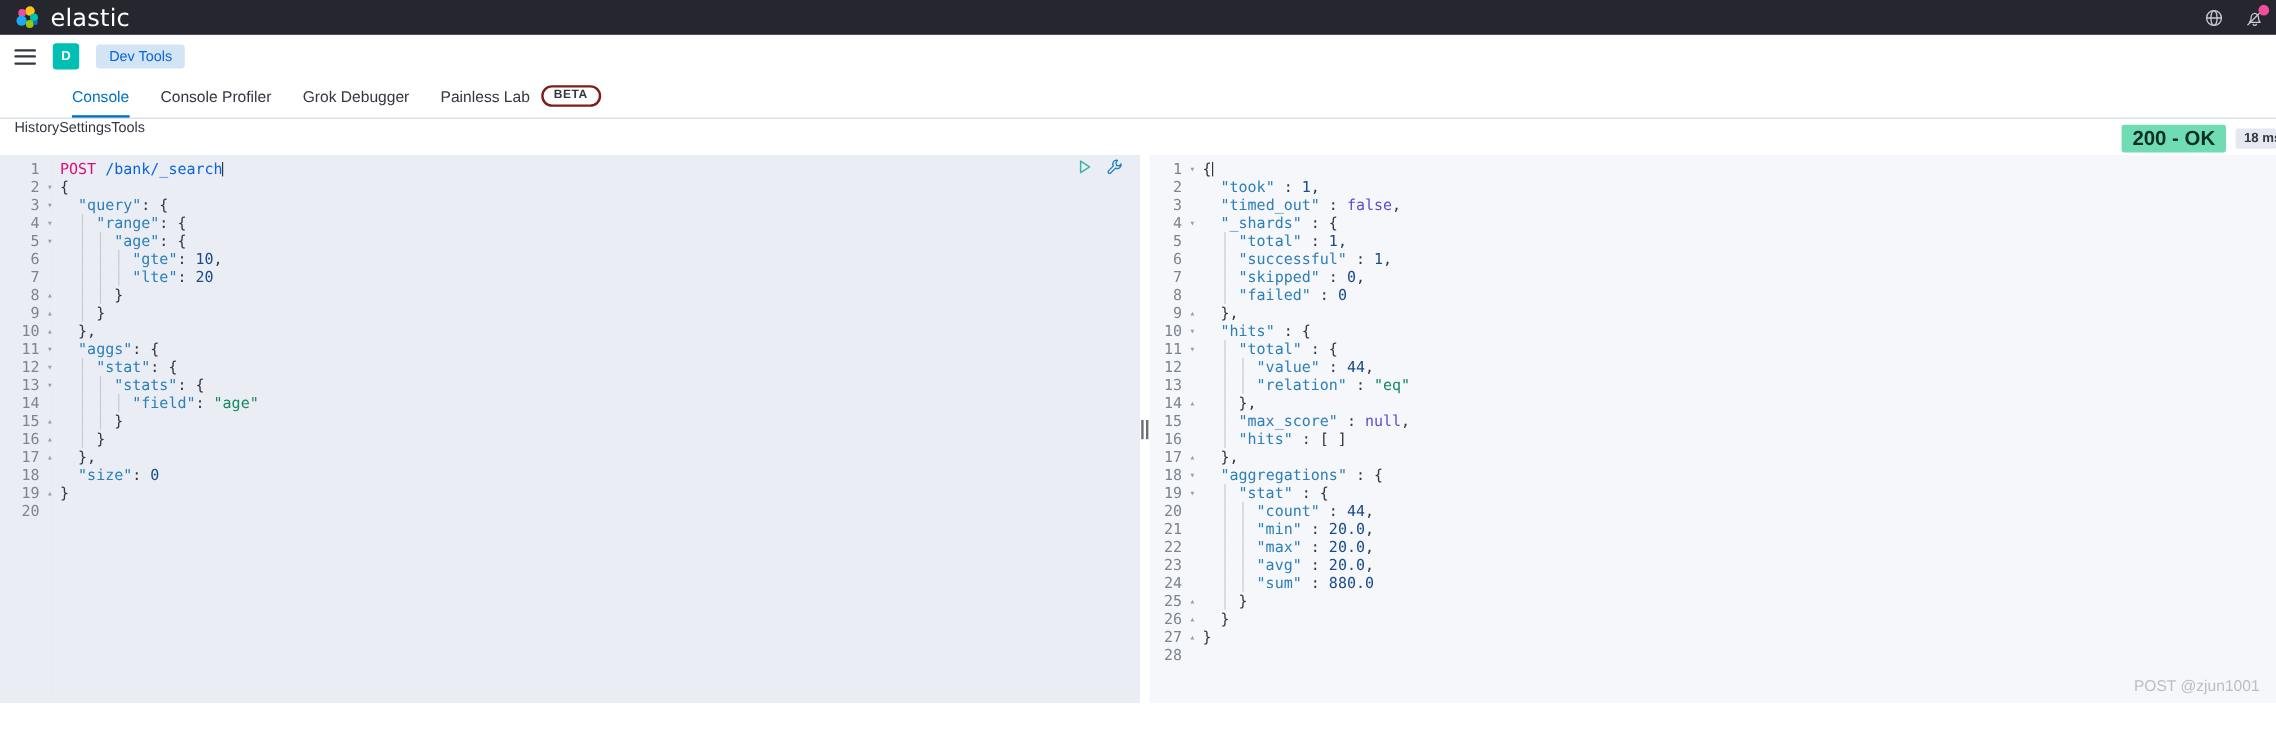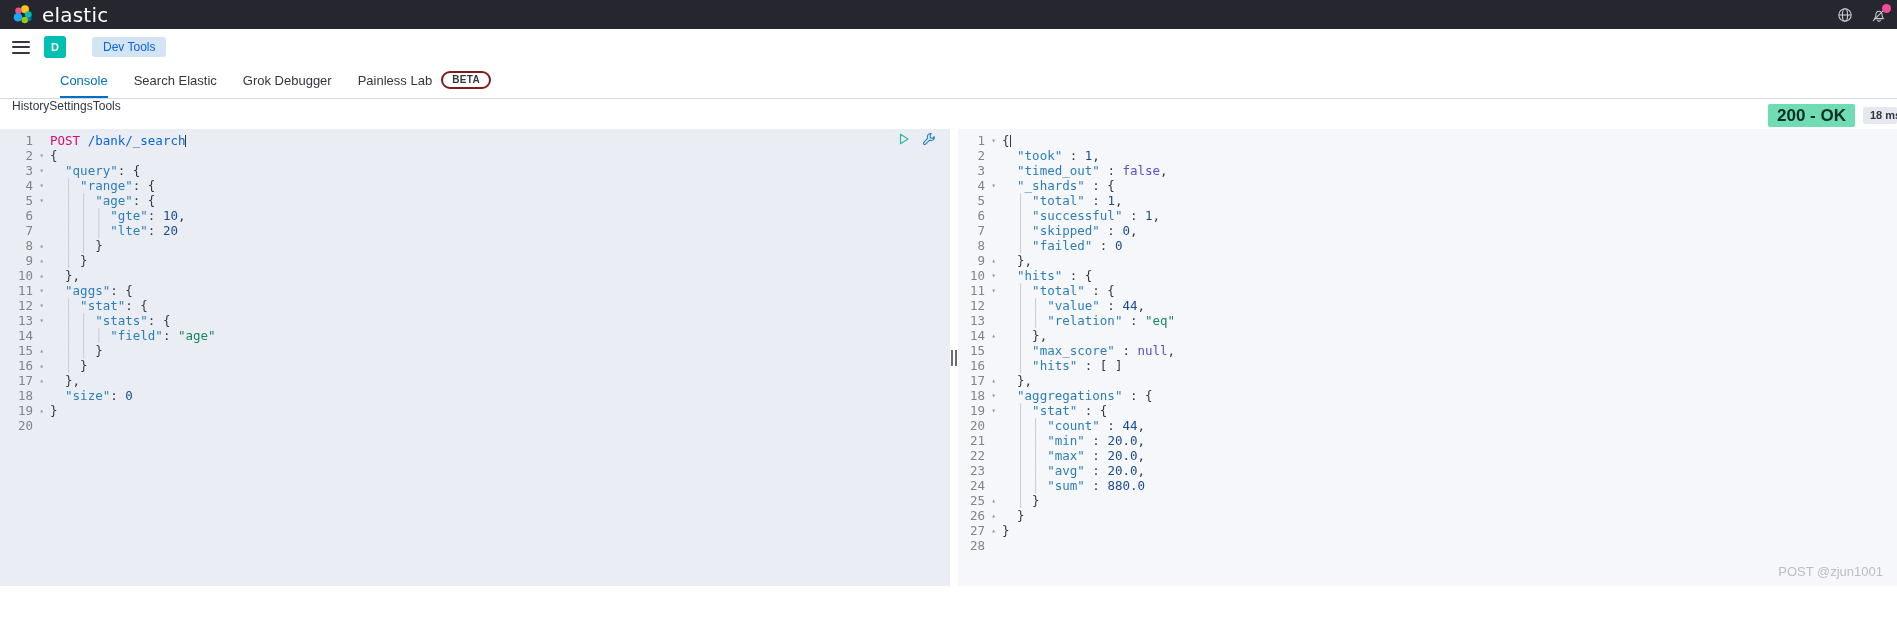--- a/index.html
+++ b/index.html
@@ -65,21 +65,20 @@
     font-size: 11px; font-weight: 700;
     display: flex; align-items: center; justify-content: center;
   }
   .breadcrumb-pill {
     background: #d3e5f5;
     color: #0b64dd;
     font-size: 12px;
     padding: 4px 11px;
     border-radius: 3px;
     line-height: 1;
-    margin-left: 12px;
   }
 
   
   .tabsbar {
     height: 34px;
     border-bottom: 1px solid #d3dae6;
     display: flex; align-items: stretch;
     padding: 0 12px;
     gap: 26px;
   }
@@ -273,21 +272,21 @@
   </span>
   <span class="space-avatar">D</span>
   <span class="breadcrumb-pill">Dev Tools</span>
 </div>
 
 <div class="tabsbar">
   <div class="tab active">
     <span>Console</span>
   </div>
   <div class="tab">
-    <span>Search Elastic</span>
+    <span>Console Profiler</span>
   </div>
   <div class="tab">
     <span>Grok Debugger</span>
   </div>
   <div class="tab">
     <span>Painless Lab</span>
     <span class="beta-badge">BETA</span>
   </div>
 </div>
 

